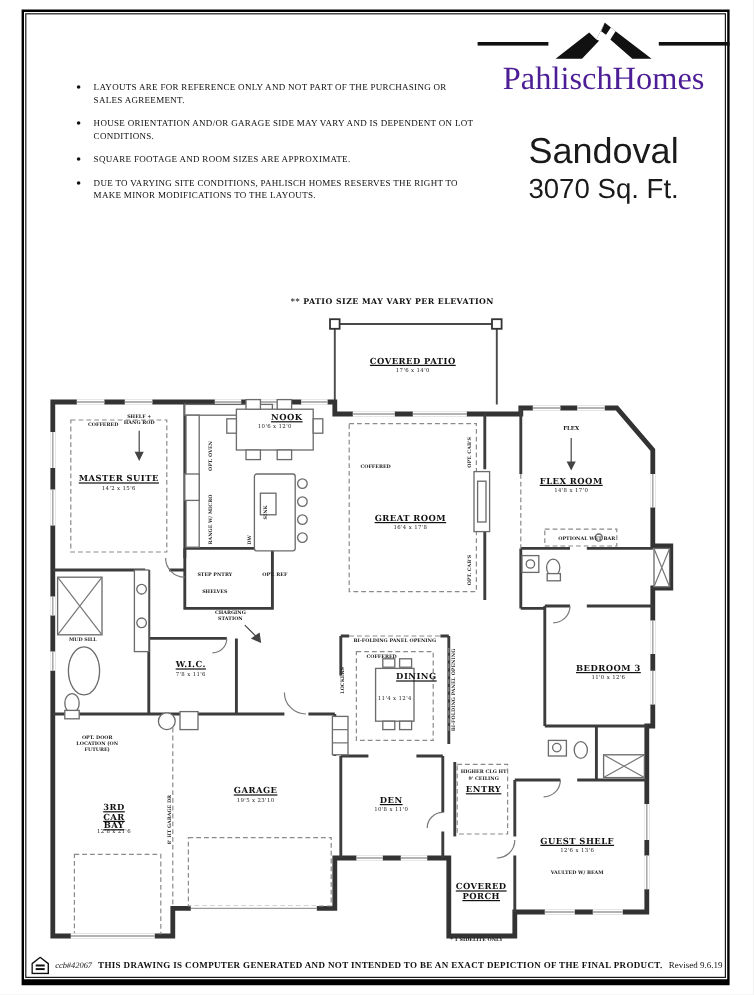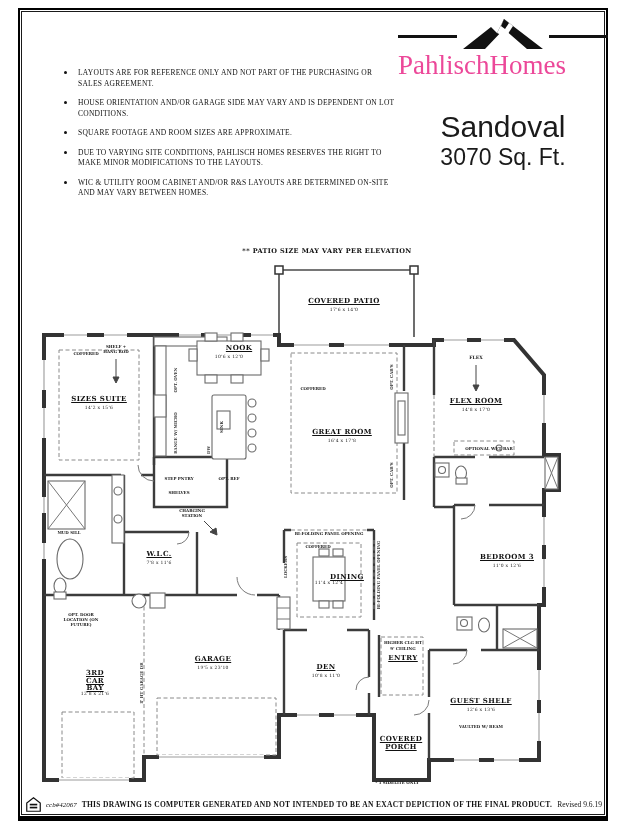--- a/index.html
+++ b/index.html
@@ -10,21 +10,21 @@
   
   .disclaimers{position:absolute;left:64px;top:68px;width:332px;}
   .disc-item{display:flex;gap:11px;margin-bottom:9px;}
   .bullet-dot{width:3px;height:3px;background:#111;border-radius:50%;margin-top:3px;flex:none;}
   .disc-text{font-family:Liberation Serif, serif;font-size:7.5px;line-height:1.4;letter-spacing:.25px;color:#111;}
 
   
   .logo{position:absolute;left:398px;top:16px;width:210px;}
   .logo-row{display:flex;align-items:center;height:40px;}
   .logo-line{flex:1;height:3px;background:#111;}
-  .logo-text{font-family:"Liberation Serif",serif;font-size:27px;color:#ec4899;margin-top:-6px;letter-spacing:0;}
+  .logo-text{font-family:"Liberation Serif",serif;font-size:27px;color:#4c1d95;text-align:center;margin-top:-6px;letter-spacing:0;}
   .plan-name{position:absolute;left:398px;top:110px;width:210px;text-align:center;font-family:"Liberation Sans",sans-serif;font-size:30px;color:#1a1a1a;}
   .plan-size{position:absolute;left:398px;top:144px;width:210px;text-align:center;font-family:"Liberation Sans",sans-serif;font-size:23px;color:#1a1a1a;}
 
   
   .plan{position:absolute;left:29px;top:245px;width:570px;height:545px;}
   .plan svg{position:absolute;left:0;top:0;}
   .rlabel{position:absolute;transform:translateX(-50%);font-family:"DejaVu Serif",serif;font-weight:bold;font-size:7px;letter-spacing:.4px;text-decoration:underline;color:#111;white-space:nowrap;text-align:center;line-height:1.1;}
   .rlabel.wrap{white-space:normal;}
   .rdim{position:absolute;transform:translateX(-50%);font-family:"DejaVu Serif",serif;font-size:4.5px;letter-spacing:.3px;color:#222;white-space:nowrap;}
   .note{position:absolute;transform:translateX(-50%);font-family:"DejaVu Serif",serif;font-size:4.5px;font-weight:bold;color:#222;white-space:nowrap;text-align:center;line-height:1.2;}
@@ -54,24 +54,20 @@
         <div class="bullet-dot"></div>
         <div class="disc-text">HOUSE ORIENTATION AND/OR GARAGE SIDE MAY VARY AND IS DEPENDENT ON LOT CONDITIONS.</div>
       </div>
     <div class="disc-item">
         <div class="bullet-dot"></div>
         <div class="disc-text">SQUARE FOOTAGE AND ROOM SIZES ARE APPROXIMATE.</div>
       </div>
     <div class="disc-item">
         <div class="bullet-dot"></div>
         <div class="disc-text">DUE TO VARYING SITE CONDITIONS, PAHLISCH HOMES RESERVES THE RIGHT TO MAKE MINOR MODIFICATIONS TO THE LAYOUTS.</div>
-      </div>
-    <div class="disc-item">
-        <div class="bullet-dot"></div>
-        <div class="disc-text">WIC &amp; UTILITY ROOM CABINET AND/OR R&amp;S LAYOUTS ARE DETERMINED ON-SITE AND MAY VARY BETWEEN HOMES.</div>
       </div>
   </div>
 
   <div class="logo">
     <div class="logo-row">
       <div class="logo-line"></div>
       <svg width="92" height="38" viewBox="0 0 92 38">
         <path d="M6,32 L34,10 L40,16 L47,2 L56,9 L86,32 L70,32 L47,12 L28,32 Z" fill="#111"></path>
         <path d="M40,16 L47,2 L56,9 L49,20 Z" fill="#fff"></path>
         <path d="M44,9 L47,2 L52,6 L48,12 Z" fill="#111"></path>
@@ -207,21 +203,21 @@
     </svg>
 
     <span class="patio-note" style="left:298px;top:2px;">** PATIO SIZE MAY VARY PER ELEVATION</span>
 
     <span class="rlabel" style="left:315px;top:52px;">COVERED PATIO</span>
     <span class="rdim" style="left:315px;top:62px;">17'6 x 14'0</span>
 
     <span class="rlabel" style="left:200px;top:99px;padding-left:20px;">NOOK</span>
     <span class="rdim" style="left:200px;top:109px;">10'6 x 12'0</span>
 
-    <span class="rlabel" style="left:70px;top:150px;">SIZES SUITE</span>
+    <span class="rlabel" style="left:70px;top:150px;">MASTER SUITE</span>
     <span class="rdim" style="left:70px;top:160px;">14'2 x 15'6</span>
 
     <span class="rlabel" style="left:313px;top:183px;">GREAT ROOM</span>
     <span class="rdim" style="left:313px;top:193px;">16'4 x 17'8</span>
 
     <span class="note" style="left:447px;top:110px;">FLEX</span>
     <span class="rlabel" style="left:447px;top:152px;text-decoration:underline;">FLEX ROOM</span>
     <span class="rdim" style="left:447px;top:162px;">14'8 x 17'0</span>
 
     <span class="note tiny" style="left:57px;top:107px;">COFFERED</span>
@@ -235,21 +231,21 @@
     <span class="rdim" style="left:478px;top:318px;">11'0 x 12'6</span>
 
     <span class="rlabel" style="left:130px;top:305px;">W.I.C.</span>
     <span class="rdim" style="left:130px;top:315px;">7'8 x 11'6</span>
 
     <span class="note tiny wrap" style="left:163px;top:264px;width:38px;">CHARGING STATION</span>
     <span class="note tiny" style="left:150px;top:232px;">STEP PNTRY</span>
     <span class="note tiny" style="left:150px;top:246px;">SHELVES</span>
     <span class="note tiny" style="left:200px;top:232px;">OPT. REF</span>
 
-    <span class="rlabel" style="left:300px;top:328px;padding-left:36px;">DINING</span>
+    <span class="rlabel" style="left:300px;top:315px;padding-left:36px;">DINING</span>
     <span class="rdim" style="left:300px;top:335px;">11'4 x 12'4</span>
     <span class="note tiny" style="left:300px;top:287px;">BI-FOLDING PANEL OPENING</span>
     <span class="vnote" style="left:349px;top:330px;">BI-FOLDING PANEL OPENING</span>
 
     <span class="rlabel" style="left:297px;top:418px;">DEN</span>
     <span class="rdim" style="left:297px;top:428px;">10'8 x 11'0</span>
 
     <span class="note tiny" style="left:374px;top:396px;">HIGHER CLG HT</span>
     <span class="note tiny" style="left:374px;top:402px;">9' CEILING</span>
     <span class="rlabel" style="left:374px;top:409px;">ENTRY</span>

